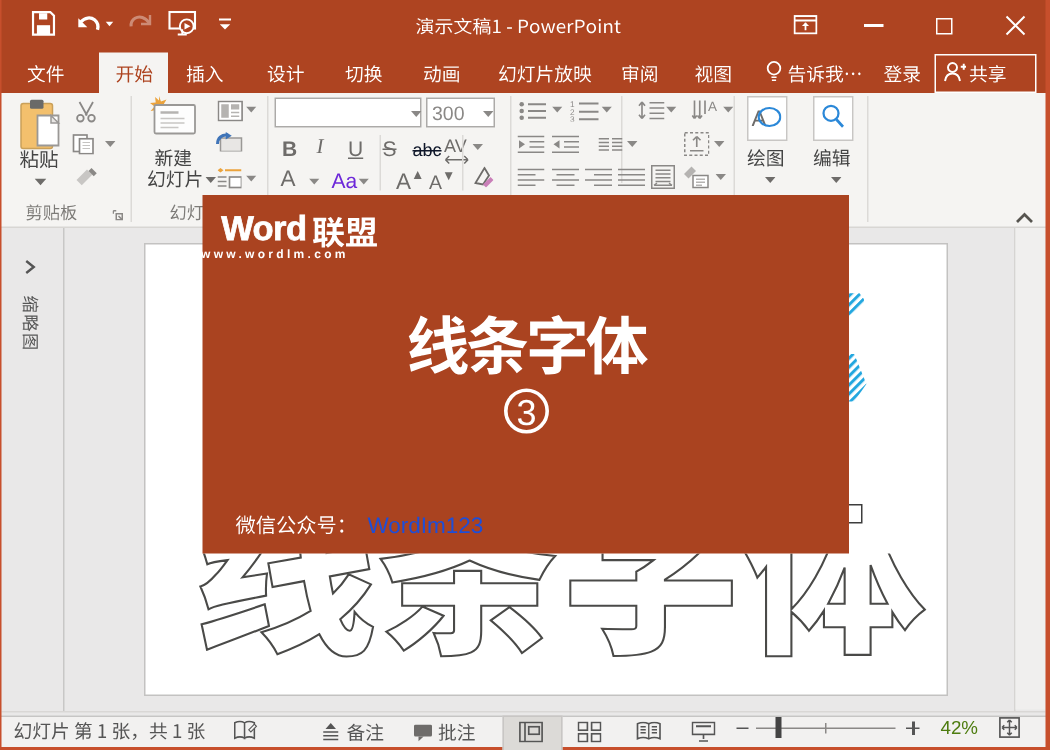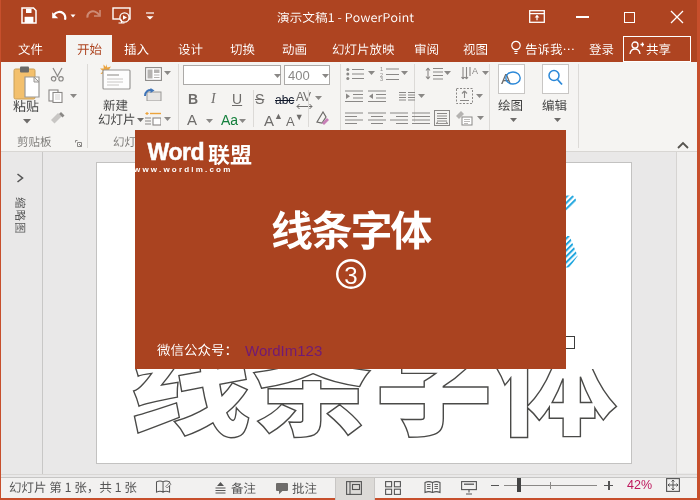--- a/index.html
+++ b/index.html
@@ -182,41 +182,41 @@
   </svg>
 <svg class="tp" style="left:113px;top:146px" width="1" height="1">
     <path d="M5.5 -8.5V-7.7H9.8C9.6 -2.8 9.5 -0.9 9.1 -0.5C9.0 -0.3 8.8 -0.3 8.6 -0.3C8.3 -0.3 7.6 -0.3 6.8 -0.3C7.0 -0.1 7.1 0.3 7.1 0.5C7.8 0.6 8.5 0.6 8.9 0.5C9.3 0.5 9.6 0.4 9.9 0.0C10.3 -0.6 10.5 -2.5 10.6 -8.1C10.6 -8.2 10.6 -8.5 10.6 -8.5ZM1.0 0.0C1.3 -0.1 1.7 -0.2 5.1 -0.9C5.3 -0.4 5.5 0.1 5.5 0.4L6.3 0.1C6.1 -0.8 5.5 -2.2 4.9 -3.3L4.2 -3.1C4.4 -2.6 4.6 -2.1 4.8 -1.6L2.2 -1.2C3.4 -2.6 4.6 -4.5 5.6 -6.4L4.7 -6.8C4.5 -6.3 4.3 -5.9 4.0 -5.4L1.8 -5.3C2.6 -6.4 3.4 -7.9 4.0 -9.3L3.1 -9.6C2.6 -8.1 1.6 -6.4 1.3 -6.0C1.0 -5.5 0.8 -5.2 0.6 -5.2C0.7 -4.9 0.9 -4.5 0.9 -4.3C1.1 -4.4 1.4 -4.5 3.6 -4.6C2.8 -3.3 2.0 -2.2 1.7 -1.9C1.3 -1.3 1.0 -0.9 0.7 -0.8C0.8 -0.6 0.9 -0.2 1.0 0.0Z M12.7 -7.3C12.6 -6.4 12.4 -5.2 12.1 -4.5L12.8 -4.2C13.1 -5.0 13.3 -6.3 13.3 -7.2ZM15.9 -7.5C15.7 -6.8 15.3 -5.7 15.0 -5.1L15.6 -4.9C15.9 -5.5 16.3 -6.4 16.6 -7.2ZM14.0 -9.6V-5.9C14.0 -3.8 13.8 -1.5 12.0 0.3C12.2 0.4 12.5 0.7 12.6 0.9C13.6 -0.0 14.2 -1.1 14.5 -2.3C15.0 -1.8 15.7 -1.0 16.0 -0.6L16.6 -1.2C16.3 -1.6 15.1 -2.8 14.7 -3.2C14.8 -4.1 14.9 -5.0 14.9 -5.9V-9.6ZM16.6 -8.7V-7.9H19.6V-0.3C19.6 -0.1 19.6 -0.1 19.3 -0.1C19.1 -0.0 18.2 -0.0 17.4 -0.1C17.5 0.2 17.7 0.6 17.7 0.9C18.8 0.9 19.6 0.8 20.0 0.7C20.4 0.5 20.5 0.2 20.5 -0.3V-7.9H22.6V-8.7Z" fill="#7d7b78"></path>
   </svg>
 <div class="abs" style="left:178px;top:64px;width:1px;height:84px;background:#dcdad7"></div>
 <div class="abs" style="left:182.5px;top:65px;width:98.5px;height:19.5px;background:#fff;border:1px solid #acaaa8;box-sizing:border-box"></div>
 <svg class="abs" style="left:273.5px;top:73.5px" width="7" height="5" viewBox="0 0 7 5">
     <path d="M0 0h7L3.5 4z" fill="#8a8886"></path>
   </svg>
 <div class="abs" style="left:284px;top:65px;width:46px;height:19.5px;background:#fff;border:1px solid #acaaa8;box-sizing:border-box"></div>
-<div class="abs" style="left:288px;top:68px;width:30px;height:13px;font-size:13px;color:#8a8886">400</div>
+<div class="abs" style="left:288px;top:68px;width:30px;height:13px;font-size:13px;color:#8a8886">300</div>
 <svg class="abs" style="left:321.5px;top:73.5px" width="7" height="5" viewBox="0 0 7 5">
     <path d="M0 0h7L3.5 4z" fill="#8a8886"></path>
   </svg>
 <div class="abs" style="left:188px;top:91px;font-size:14px;font-weight:bold;color:#6e6c6a">B</div>
 <div class="abs" style="left:211px;top:91px;font-size:14px;font-style:italic;font-family:'Liberation Serif',serif;color:#6e6c6a">I</div>
 <div class="abs" style="left:232px;top:91px;font-size:14px;color:#6e6c6a;text-decoration:underline">U</div>
 <div class="abs" style="left:255px;top:91px;font-size:14px;color:#6e6c6a;text-decoration:line-through">S</div>
 <div class="abs" style="left:275px;top:93px;font-size:12px;color:#0f172a;text-decoration:line-through">abc</div>
 <div class="abs" style="left:296px;top:90px;font-size:12px;color:#6e6c6a">AV</div>
 <svg class="abs" style="left:296px;top:103px" width="17" height="7" viewBox="0 0 17 7">
 <path d="M1 3.5h15M1 3.5l2.5-2.5M1 3.5l2.5 2.5M16 3.5l-2.5-2.5M16 3.5l-2.5 2.5" stroke="#6e6c6a" stroke-width="1" fill="none"></path>
   </svg>
 <svg class="abs" style="left:315px;top:96px" width="7" height="5" viewBox="0 0 7 5">
     <path d="M0 0h7L3.5 4z" fill="#8a8886"></path>
   </svg>
 <div class="abs" style="left:187px;top:111px;font-size:15px;color:#6e6c6a">A</div>
 <svg class="abs" style="left:206px;top:119px" width="7" height="5" viewBox="0 0 7 5">
     <path d="M0 0h7L3.5 4z" fill="#8a8886"></path>
   </svg>
-<div class="abs" style="left:221px;top:112px;font-size:14px;color:#15803d">Aa</div>
+<div class="abs" style="left:221px;top:112px;font-size:14px;color:#6d28d9">Aa</div>
 <svg class="abs" style="left:239px;top:119px" width="7" height="5" viewBox="0 0 7 5">
     <path d="M0 0h7L3.5 4z" fill="#8a8886"></path>
   </svg>
 <div class="abs" style="left:253px;top:90px;width:1px;height:37px;background:#dcdad7"></div>
 <div class="abs" style="left:264px;top:111px;font-size:15px;color:#6e6c6a">A<span style="font-size:9px;vertical-align:7px">▲</span></div>
 <div class="abs" style="left:286px;top:112px;font-size:13px;color:#6e6c6a">A<span style="font-size:9px;vertical-align:6px">▼</span></div>
 <div class="abs" style="left:308px;top:90px;width:1px;height:37px;background:#dcdad7"></div>
 <svg class="abs" style="left:315px;top:111px" width="14" height="14" viewBox="0 0 14 14">
 <path d="M2 11 8 1l3 5-4 6z" fill="none" stroke="#6e6c6a" stroke-width="1.2"></path>
 <path d="M7 12l5-5 2 2-5 5z" fill="#c97fb8"></path>
@@ -364,21 +364,21 @@
 <svg class="tp" style="left:270.9px;top:246px" width="1" height="1">
     <path d="M2.0 -3.0 3.0 1.8C7.1 0.4 12.3 -1.4 17.1 -3.1L16.3 -7.3C11.0 -5.6 5.5 -3.9 2.0 -3.0ZM29.7 -32.7C31.4 -31.5 33.7 -29.8 34.9 -28.7L37.9 -31.6C36.7 -32.7 34.3 -34.3 32.6 -35.3ZM3.1 -17.3C3.8 -17.7 4.8 -17.9 8.5 -18.4C7.1 -16.4 5.9 -14.9 5.2 -14.2C3.9 -12.7 2.9 -11.8 1.8 -11.5C2.4 -10.3 3.2 -8.0 3.4 -7.1C4.5 -7.7 6.2 -8.2 16.5 -10.2C16.4 -11.2 16.5 -13.1 16.6 -14.4L10.0 -13.3C12.9 -16.7 15.6 -20.7 17.9 -24.6L13.8 -27.2C13.1 -25.7 12.2 -24.2 11.3 -22.7L7.8 -22.5C10.1 -25.7 12.4 -29.6 14.1 -33.3L9.4 -35.6C7.9 -30.8 5.0 -25.7 4.0 -24.4C3.1 -23.1 2.4 -22.3 1.5 -22.0C2.1 -20.7 2.9 -18.3 3.1 -17.3ZM36.2 -14.7C34.9 -12.7 33.3 -10.9 31.5 -9.3C31.1 -10.9 30.7 -12.8 30.4 -14.7L40.1 -16.5L39.3 -20.9L29.8 -19.2L29.4 -23.1L39.0 -24.7L38.2 -29.1L29.1 -27.7C29.0 -30.4 29.0 -33.1 29.0 -35.8H24.0C24.0 -32.9 24.1 -29.9 24.2 -26.9L18.1 -26.0L18.9 -21.5L24.5 -22.3L24.9 -18.3L17.2 -16.9L18.1 -12.4L25.5 -13.8C26.0 -11.0 26.6 -8.4 27.3 -6.1C23.8 -3.9 19.9 -2.2 15.8 -1.0C16.9 0.2 18.1 1.9 18.8 3.2C22.4 1.9 25.8 0.3 28.9 -1.7C30.6 1.7 32.7 3.7 35.4 3.7C38.8 3.7 40.1 2.4 40.9 -2.8C39.8 -3.4 38.3 -4.4 37.4 -5.6C37.2 -2.2 36.8 -1.1 36.0 -1.1C34.9 -1.1 33.9 -2.4 33.0 -4.6C35.9 -7.0 38.4 -9.7 40.4 -12.9Z M51.1 -7.5C49.2 -5.2 45.6 -2.6 42.7 -1.2C43.7 -0.4 45.3 1.3 46.0 2.4C49.0 0.5 52.9 -2.8 55.1 -5.8ZM66.1 -5.0C68.8 -2.7 72.1 0.6 73.5 2.8L77.3 -0.1C75.8 -2.3 72.4 -5.4 69.7 -7.5ZM66.4 -28.0C64.9 -26.4 63.0 -25.0 61.0 -23.8C58.7 -25.0 56.8 -26.5 55.3 -28.0ZM54.8 -35.8C52.7 -32.0 48.6 -28.0 42.4 -25.2C43.6 -24.4 45.2 -22.6 46.0 -21.4C48.2 -22.6 50.1 -23.9 51.8 -25.2C53.2 -23.9 54.6 -22.6 56.1 -21.5C51.6 -19.7 46.3 -18.5 40.9 -17.8C41.8 -16.7 42.8 -14.6 43.2 -13.3C49.6 -14.3 55.8 -16.0 61.1 -18.6C65.8 -16.3 71.4 -14.7 77.6 -13.8C78.2 -15.1 79.6 -17.2 80.6 -18.3C75.2 -18.9 70.3 -20.0 66.0 -21.5C69.5 -23.9 72.3 -26.9 74.2 -30.5L70.8 -32.5L70.0 -32.3H58.7C59.3 -33.1 59.8 -33.9 60.3 -34.7ZM58.2 -15.9V-12.5H45.8V-8.2H58.2V-1.3C58.2 -0.8 58.0 -0.7 57.5 -0.7C56.9 -0.7 55.0 -0.7 53.6 -0.7C54.2 0.5 54.8 2.4 55.0 3.7C57.7 3.7 59.8 3.7 61.3 2.9C62.9 2.2 63.3 1.1 63.3 -1.2V-8.2H76.3V-12.5H63.3V-15.9Z M97.9 -15.4V-13.1H82.2V-8.4H97.9V-2.1C97.9 -1.5 97.6 -1.3 96.8 -1.3C95.9 -1.3 92.7 -1.3 90.2 -1.4C91.0 -0.1 92.0 2.2 92.4 3.7C95.9 3.7 98.5 3.6 100.5 2.9C102.6 2.1 103.2 0.7 103.2 -2.0V-8.4H119.0V-13.1H103.2V-13.8C106.8 -15.9 110.1 -18.6 112.6 -21.2L109.3 -23.8L108.1 -23.5H89.4V-18.9H103.0C101.4 -17.6 99.6 -16.3 97.9 -15.4ZM96.6 -34.5C97.2 -33.7 97.7 -32.7 98.2 -31.7H82.4V-22.1H87.4V-27.0H113.5V-22.1H118.7V-31.7H104.2C103.6 -33.1 102.6 -34.7 101.6 -36.0Z M128.7 -35.5C126.8 -29.6 123.5 -23.6 119.9 -19.7C120.9 -18.5 122.3 -15.7 122.7 -14.5C123.6 -15.5 124.4 -16.5 125.3 -17.8V3.7H130.1V-26.0C131.4 -28.6 132.5 -31.4 133.5 -34.1ZM132.5 -28.2V-23.4H140.8C138.5 -16.7 134.6 -10.1 130.3 -6.3C131.4 -5.4 133.0 -3.6 133.9 -2.4C135.2 -3.8 136.5 -5.4 137.6 -7.2V-3.3H143.2V3.4H148.1V-3.3H153.8V-7.0C154.8 -5.3 155.9 -3.8 157.1 -2.6C158.0 -3.9 159.7 -5.6 160.9 -6.5C156.8 -10.3 152.9 -16.9 150.6 -23.4H159.7V-28.2H148.1V-35.5H143.2V-28.2ZM143.2 -7.8H138.0C140.0 -10.9 141.7 -14.6 143.2 -18.4ZM148.1 -7.8V-18.9C149.5 -14.9 151.3 -11.0 153.3 -7.8Z" fill="#fff"></path>
   </svg>
 <svg class="abs" style="left:335px;top:258px" width="32" height="32" viewBox="0 0 32 32">
 <circle cx="16" cy="16" r="13.8" fill="none" stroke="#fff" stroke-width="2.4"></circle>
 <text x="16" y="25.5" font-size="24" fill="#fff" text-anchor="middle" font-family="Liberation Sans">3</text>
   </svg>
 <svg class="tp" style="left:157px;top:355px" width="1" height="1">
     <path d="M2.7 -11.3C2.2 -10.4 1.2 -9.4 0.4 -8.7C0.5 -8.5 0.8 -8.1 0.9 -7.9C1.9 -8.7 2.9 -9.9 3.6 -11.0ZM4.4 -4.3V-2.7C4.4 -1.8 4.3 -0.6 3.4 0.4C3.6 0.5 3.9 0.9 4.1 1.0C5.1 -0.0 5.3 -1.6 5.3 -2.7V-3.5H7.1V-1.9C7.1 -1.4 6.8 -1.2 6.7 -1.1C6.8 -0.9 7.0 -0.4 7.1 -0.2C7.2 -0.5 7.5 -0.7 9.2 -1.8C9.1 -2.0 9.0 -2.3 8.9 -2.6L7.9 -1.9V-4.3ZM9.9 -7.7H11.6C11.4 -6.0 11.1 -4.6 10.6 -3.3C10.3 -4.5 10.0 -5.8 9.8 -7.1ZM3.8 -6.0V-5.1H8.3V-5.3C8.5 -5.1 8.7 -4.8 8.8 -4.7C9.0 -5.0 9.2 -5.3 9.3 -5.6C9.5 -4.4 9.8 -3.3 10.2 -2.3C9.6 -1.2 8.8 -0.3 7.7 0.4C7.9 0.5 8.2 0.9 8.3 1.1C9.2 0.5 10.0 -0.3 10.6 -1.3C11.1 -0.3 11.7 0.5 12.4 1.0C12.6 0.8 12.9 0.4 13.1 0.2C12.2 -0.3 11.6 -1.1 11.1 -2.2C11.8 -3.7 12.2 -5.5 12.5 -7.7H13.0V-8.6H10.2C10.3 -9.4 10.5 -10.3 10.6 -11.2L9.6 -11.3C9.4 -9.2 9.0 -7.2 8.3 -5.8V-6.0ZM4.1 -10.2V-7.0H8.3V-10.2H7.6V-7.8H6.6V-11.3H5.8V-7.8H4.8V-10.2ZM3.0 -8.6C2.3 -7.2 1.2 -5.8 0.2 -4.8C0.4 -4.6 0.7 -4.1 0.8 -3.9C1.2 -4.3 1.6 -4.8 2.0 -5.3V1.1H2.9V-6.6C3.3 -7.2 3.6 -7.8 3.9 -8.3Z M18.7 -7.2V-6.3H25.2V-7.2ZM18.7 -5.3V-4.4H25.2V-5.3ZM17.7 -9.1V-8.2H26.3V-9.1ZM20.8 -11.0C21.2 -10.4 21.6 -9.7 21.8 -9.2L22.7 -9.6C22.5 -10.1 22.1 -10.8 21.7 -11.3ZM18.5 -3.3V1.1H19.4V0.5H24.4V1.0H25.4V-3.3ZM19.4 -0.3V-2.4H24.4V-0.3ZM17.0 -11.3C16.3 -9.2 15.1 -7.2 13.9 -5.9C14.1 -5.7 14.4 -5.2 14.5 -5.0C14.9 -5.5 15.4 -6.0 15.8 -6.7V1.1H16.7V-8.3C17.2 -9.2 17.6 -10.1 17.9 -11.0Z M31.4 -10.9C30.6 -8.9 29.2 -7.0 27.7 -5.8C28.0 -5.6 28.4 -5.3 28.6 -5.0C30.1 -6.4 31.5 -8.4 32.5 -10.7ZM36.0 -11.1 35.0 -10.7C36.0 -8.6 37.7 -6.3 39.2 -5.0C39.4 -5.3 39.7 -5.7 40.0 -5.9C38.6 -7.0 36.9 -9.2 36.0 -11.1ZM29.2 0.2C29.7 0.0 30.4 -0.1 37.5 -0.5C37.9 0.0 38.2 0.6 38.4 1.0L39.4 0.4C38.8 -0.8 37.4 -2.7 36.2 -4.1L35.2 -3.7C35.8 -3.0 36.4 -2.2 36.9 -1.5L30.6 -1.1C31.9 -2.7 33.3 -4.7 34.4 -6.8L33.3 -7.2C32.2 -5.0 30.6 -2.6 30.0 -2.0C29.5 -1.4 29.1 -1.0 28.8 -0.9C28.9 -0.6 29.1 -0.0 29.2 0.2Z M44.2 -6.5C43.9 -3.4 43.0 -1.1 41.2 0.4C41.4 0.5 41.9 0.8 42.0 1.0C43.3 -0.1 44.1 -1.5 44.6 -3.3C45.4 -2.6 46.3 -1.7 46.7 -1.1L47.4 -1.9C46.9 -2.5 45.8 -3.5 44.9 -4.3C45.0 -4.9 45.2 -5.6 45.3 -6.4ZM49.1 -6.4C48.8 -3.3 48.0 -0.9 46.0 0.4C46.3 0.6 46.8 0.9 46.9 1.1C48.2 0.1 49.0 -1.3 49.5 -3.0C50.1 -1.5 51.1 0.1 52.6 0.9C52.8 0.7 53.1 0.3 53.3 0.1C51.4 -0.9 50.4 -2.9 49.9 -4.6C50.0 -5.1 50.1 -5.7 50.1 -6.3ZM47.2 -11.4C46.0 -9.1 43.8 -7.4 41.1 -6.5C41.4 -6.3 41.7 -5.9 41.9 -5.6C44.1 -6.4 46.0 -7.8 47.3 -9.6C48.6 -7.8 50.6 -6.3 52.8 -5.7C52.9 -5.9 53.2 -6.4 53.5 -6.6C51.2 -7.2 49.0 -8.7 47.8 -10.4L48.1 -11.0Z M57.5 -9.9H63.9V-8.0H57.5ZM56.5 -10.8V-7.2H65.0V-10.8ZM54.9 -5.9V-5.0H57.6C57.4 -4.2 57.0 -3.2 56.7 -2.6H63.8C63.6 -1.0 63.3 -0.3 63.0 0.0C62.8 0.1 62.6 0.1 62.3 0.1C61.9 0.1 60.9 0.1 60.0 0.0C60.2 0.3 60.3 0.7 60.3 1.0C61.3 1.1 62.2 1.1 62.6 1.0C63.2 1.0 63.5 0.9 63.8 0.7C64.3 0.2 64.6 -0.8 65.0 -3.0C65.0 -3.2 65.0 -3.5 65.0 -3.5H58.3L58.8 -5.0H66.6V-5.9Z M70.9 -6.6C71.4 -6.6 71.9 -7.0 71.9 -7.6C71.9 -8.2 71.4 -8.6 70.9 -8.6C70.3 -8.6 69.8 -8.2 69.8 -7.6C69.8 -7.0 70.3 -6.6 70.9 -6.6ZM70.9 0.1C71.4 0.1 71.9 -0.4 71.9 -1.0C71.9 -1.6 71.4 -2.0 70.9 -2.0C70.3 -2.0 69.8 -1.6 69.8 -1.0C69.8 -0.4 70.3 0.1 70.9 0.1Z" fill="#fff"></path>
   </svg>
-<div class="abs" style="left:245px;top:342px;font-size:15px;color:#701a75">WordIm123</div>
+<div class="abs" style="left:245px;top:342px;font-size:15px;color:#1d4ed8">WordIm123</div>
 <svg class="tp" style="left:8.5px;top:492px" width="1" height="1">
     <path d="M6.0 -9.3V-8.4H10.6C10.5 -3.0 10.3 -1.0 9.9 -0.5C9.7 -0.4 9.6 -0.3 9.3 -0.3C9.0 -0.3 8.3 -0.3 7.4 -0.4C7.6 -0.1 7.7 0.3 7.7 0.6C8.5 0.6 9.3 0.6 9.7 0.6C10.2 0.5 10.4 0.4 10.7 0.0C11.2 -0.6 11.4 -2.7 11.6 -8.8C11.6 -8.9 11.6 -9.3 11.6 -9.3ZM1.1 0.0C1.4 -0.2 1.9 -0.3 5.6 -0.9C5.8 -0.4 5.9 0.1 6.0 0.5L6.9 0.1C6.6 -0.9 6.0 -2.4 5.3 -3.6L4.5 -3.3C4.8 -2.8 5.0 -2.3 5.3 -1.8L2.4 -1.3C3.7 -2.9 5.0 -4.9 6.0 -7.0L5.1 -7.4C4.9 -6.9 4.6 -6.4 4.4 -5.9L2.0 -5.8C2.8 -7.0 3.7 -8.6 4.3 -10.1L3.4 -10.5C2.8 -8.8 1.8 -6.9 1.4 -6.5C1.1 -6.0 0.9 -5.7 0.7 -5.6C0.8 -5.3 0.9 -4.9 1.0 -4.7C1.2 -4.8 1.6 -4.8 3.9 -5.0C3.0 -3.6 2.2 -2.4 1.9 -2.0C1.4 -1.4 1.0 -1.0 0.7 -0.9C0.9 -0.7 1.0 -0.2 1.1 0.0Z M13.8 -7.9C13.7 -7.0 13.5 -5.7 13.2 -4.9L13.9 -4.6C14.2 -5.5 14.4 -6.8 14.5 -7.9ZM17.2 -8.1C17.1 -7.4 16.6 -6.2 16.3 -5.5L16.9 -5.3C17.3 -5.9 17.7 -7.0 18.1 -7.8ZM15.2 -10.4V-6.4C15.2 -4.1 15.0 -1.6 13.0 0.3C13.2 0.5 13.6 0.8 13.7 1.0C14.8 -0.0 15.4 -1.2 15.8 -2.5C16.3 -1.9 17.1 -1.1 17.4 -0.6L18.0 -1.3C17.7 -1.7 16.4 -3.1 15.9 -3.5C16.1 -4.4 16.1 -5.5 16.1 -6.4V-10.4ZM18.1 -9.5V-8.6H21.3V-0.4C21.3 -0.2 21.2 -0.1 21.0 -0.1C20.7 -0.1 19.8 -0.1 18.9 -0.1C19.1 0.2 19.2 0.7 19.3 0.9C20.5 0.9 21.2 0.9 21.7 0.8C22.2 0.6 22.3 0.3 22.3 -0.4V-8.6H24.5V-9.5Z M27.2 -10.2V-6.0C27.2 -3.8 27.1 -1.5 25.5 0.3C25.7 0.5 26.1 0.8 26.2 1.0C27.4 -0.2 27.9 -1.8 28.1 -3.3H33.4V1.0H34.4V-4.3H28.2C28.2 -4.9 28.2 -5.4 28.2 -6.0V-6.3H36.3V-7.3H32.8V-10.5H31.8V-7.3H28.2V-10.2Z M42.4 -5.0C42.3 -4.1 42.1 -3.0 41.9 -2.2H45.3C44.2 -1.2 42.6 -0.2 41.2 0.3C41.4 0.5 41.6 0.8 41.8 1.0C43.3 0.4 44.9 -0.6 46.0 -1.9V1.0H46.9V-2.2H50.6C50.4 -1.1 50.3 -0.6 50.1 -0.5C50.0 -0.4 49.9 -0.4 49.7 -0.4C49.4 -0.3 48.9 -0.4 48.2 -0.4C48.4 -0.2 48.5 0.2 48.5 0.5C49.2 0.5 49.8 0.5 50.1 0.5C50.4 0.4 50.7 0.4 50.9 0.2C51.2 -0.2 51.4 -0.9 51.5 -2.7C51.6 -2.8 51.6 -3.1 51.6 -3.1H46.9V-4.2H51.1V-7.0H41.9V-6.2H46.0V-5.0ZM43.2 -4.2H46.0V-3.1H43.0ZM46.9 -6.2H50.2V-5.0H46.9ZM42.9 -10.6C42.5 -9.4 41.8 -8.2 40.9 -7.5C41.1 -7.4 41.5 -7.2 41.7 -7.0C42.1 -7.5 42.6 -8.0 43.0 -8.7H43.7C43.9 -8.2 44.2 -7.6 44.3 -7.2L45.1 -7.5C45.0 -7.8 44.8 -8.3 44.6 -8.7H46.6V-9.4H43.4C43.6 -9.7 43.7 -10.0 43.8 -10.4ZM47.8 -10.6C47.4 -9.4 46.9 -8.3 46.1 -7.6C46.3 -7.5 46.7 -7.2 46.9 -7.1C47.3 -7.5 47.7 -8.1 48.0 -8.7H48.9C49.3 -8.2 49.7 -7.6 49.8 -7.2L50.6 -7.5C50.5 -7.9 50.2 -8.3 49.9 -8.7H52.1V-9.4H48.3C48.5 -9.7 48.6 -10.0 48.7 -10.4Z M56.7 0.0H61.7V-1.0H59.9V-9.2H59.0C58.5 -8.9 57.9 -8.7 57.1 -8.5V-7.8H58.7V-1.0H56.7Z M75.9 -9.9C75.2 -8.7 74.0 -7.4 72.8 -6.7C73.0 -6.5 73.4 -6.2 73.5 -6.0C74.8 -6.9 76.0 -8.2 76.8 -9.7ZM66.8 -7.2C66.7 -6.0 66.6 -4.4 66.4 -3.4H68.9C68.8 -1.2 68.7 -0.3 68.4 -0.0C68.3 0.1 68.2 0.1 68.0 0.1C67.8 0.1 67.1 0.1 66.5 0.0C66.7 0.3 66.8 0.6 66.8 0.9C67.4 0.9 68.0 0.9 68.4 0.9C68.8 0.9 69.0 0.8 69.2 0.5C69.6 0.2 69.7 -0.9 69.9 -3.9C69.9 -4.0 69.9 -4.3 69.9 -4.3H67.4C67.5 -4.9 67.5 -5.6 67.6 -6.3H69.8V-10.0H66.5V-9.2H68.9V-7.2ZM71.3 1.1C71.5 0.9 71.8 0.7 74.3 -0.3C74.3 -0.5 74.2 -0.9 74.2 -1.2L72.4 -0.5V-4.8H73.6C74.2 -2.3 75.2 -0.3 76.8 0.8C77.0 0.6 77.3 0.2 77.5 0.1C76.0 -0.8 75.0 -2.7 74.5 -4.8H77.3V-5.7H72.4V-10.2H71.4V-5.7H70.0V-4.8H71.4V-0.6C71.4 -0.1 71.1 0.2 70.9 0.3C71.0 0.5 71.2 0.8 71.3 1.1Z M79.8 1.3C81.1 0.9 82.0 -0.2 82.0 -1.5C82.0 -2.4 81.6 -2.9 80.9 -2.9C80.4 -2.9 79.9 -2.6 79.9 -2.0C79.9 -1.5 80.4 -1.2 80.9 -1.2L81.1 -1.2C81.0 -0.3 80.5 0.3 79.5 0.7Z M97.7 -1.9C98.9 -1.0 100.4 0.2 101.1 1.0L102.0 0.4C101.2 -0.3 99.6 -1.5 98.5 -2.4ZM94.4 -2.3C93.7 -1.4 92.3 -0.3 91.1 0.4C91.3 0.5 91.7 0.8 91.8 1.0C93.1 0.3 94.5 -0.9 95.4 -2.0ZM91.4 -7.9V-7.0H93.8V-4.0H90.9V-3.1H102.3V-4.0H99.3V-7.0H101.8V-7.9H99.3V-10.4H98.4V-7.9H94.8V-10.4H93.8V-7.9ZM94.8 -4.0V-7.0H98.4V-4.0Z M106.7 0.0H111.8V-1.0H109.9V-9.2H109.0C108.5 -8.9 108.0 -8.7 107.1 -8.5V-7.8H108.8V-1.0H106.7Z M125.9 -9.9C125.2 -8.7 124.1 -7.4 122.8 -6.7C123.1 -6.5 123.4 -6.2 123.6 -6.0C124.8 -6.9 126.1 -8.2 126.9 -9.7ZM116.8 -7.2C116.8 -6.0 116.6 -4.4 116.5 -3.4H119.0C118.8 -1.2 118.7 -0.3 118.5 -0.0C118.4 0.1 118.2 0.1 118.0 0.1C117.8 0.1 117.2 0.1 116.5 0.0C116.7 0.3 116.8 0.6 116.8 0.9C117.5 0.9 118.1 0.9 118.4 0.9C118.8 0.9 119.0 0.8 119.3 0.5C119.6 0.2 119.8 -0.9 119.9 -3.9C119.9 -4.0 119.9 -4.3 119.9 -4.3H117.4C117.5 -4.9 117.6 -5.6 117.6 -6.3H119.9V-10.0H116.5V-9.2H119.0V-7.2ZM121.3 1.1C121.5 0.9 121.8 0.7 124.3 -0.3C124.3 -0.5 124.3 -0.9 124.3 -1.2L122.4 -0.5V-4.8H123.6C124.2 -2.3 125.3 -0.3 126.9 0.8C127.0 0.6 127.3 0.2 127.5 0.1C126.0 -0.8 125.0 -2.7 124.5 -4.8H127.3V-5.7H122.4V-10.2H121.5V-5.7H120.1V-4.8H121.5V-0.6C121.5 -0.1 121.1 0.2 120.9 0.3C121.0 0.5 121.2 0.8 121.3 1.1Z" fill="#555"></path>
   </svg>
 <svg class="abs" style="left:155px;top:480px" width="17" height="14" viewBox="0 0 17 15">
 <path d="M1 2 C3.5 0.8 6 0.8 8 2v11 C6 11.8 3.5 11.8 1 13z M8 2 C10 0.8 12.5 0.8 15 2v11 C12.5 11.8 10 11.8 8 13z" fill="none" stroke="#555" stroke-width="1.1"></path>
 <path d="M11 7l4-4 1.5 1.5-4 4z" fill="#f3f2f1" stroke="#555" stroke-width="0.8"></path>
   </svg>
 <svg class="abs" style="left:215px;top:482px" width="11" height="12" viewBox="0 0 11 12">
 <path d="M5.5 0 9 4H2z" fill="#555"></path>
     <path d="M0.5 6h10M0.5 8.5h10M0.5 11h10" stroke="#555" stroke-width="1.1"></path>
@@ -413,16 +413,16 @@
 <rect x="0.6" y="0.6" width="14.8" height="8" fill="none" stroke="#555" stroke-width="1.1"></rect>
 <path d="M3 3.2h10" stroke="#555" stroke-width="1.3"></path>
 <path d="M8 8.6v3M5 13h6" stroke="#555" stroke-width="1.1"></path>
   </svg>
 <div class="abs" style="left:491px;top:484.5px;width:8px;height:1.6px;background:#555"></div>
 <div class="abs" style="left:504px;top:485px;width:93px;height:1px;background:#8a8886"></div>
 <div class="abs" style="left:550px;top:482px;width:1px;height:7px;background:#8a8886"></div>
 <div class="abs" style="left:517px;top:478px;width:4px;height:14px;background:#444"></div>
 <div class="abs" style="left:604px;top:484.5px;width:9px;height:1.6px;background:#555"></div>
 <div class="abs" style="left:608px;top:480.8px;width:1.6px;height:9px;background:#555"></div>
-<div class="abs" style="left:627px;top:478px;font-size:12.5px;color:#be185d">42%</div>
+<div class="abs" style="left:627px;top:478px;font-size:12.5px;color:#4d7c0f">42%</div>
 <svg class="abs" style="left:666px;top:478px" width="14" height="14" viewBox="0 0 14 14">
 <rect x="0.6" y="0.6" width="12.8" height="12.8" fill="none" stroke="#555" stroke-width="1.1"></rect>
 <path d="M7 2v10M2 7h10M7 2 5.5 3.5M7 2l1.5 1.5M7 12l-1.5-1.5M7 12l1.5-1.5M2 7l1.5-1.5M2 7l1.5 1.5M12 7l-1.5-1.5M12 7l-1.5 1.5" stroke="#555" stroke-width="1" fill="none"></path>
   </svg>
 </body></html>

